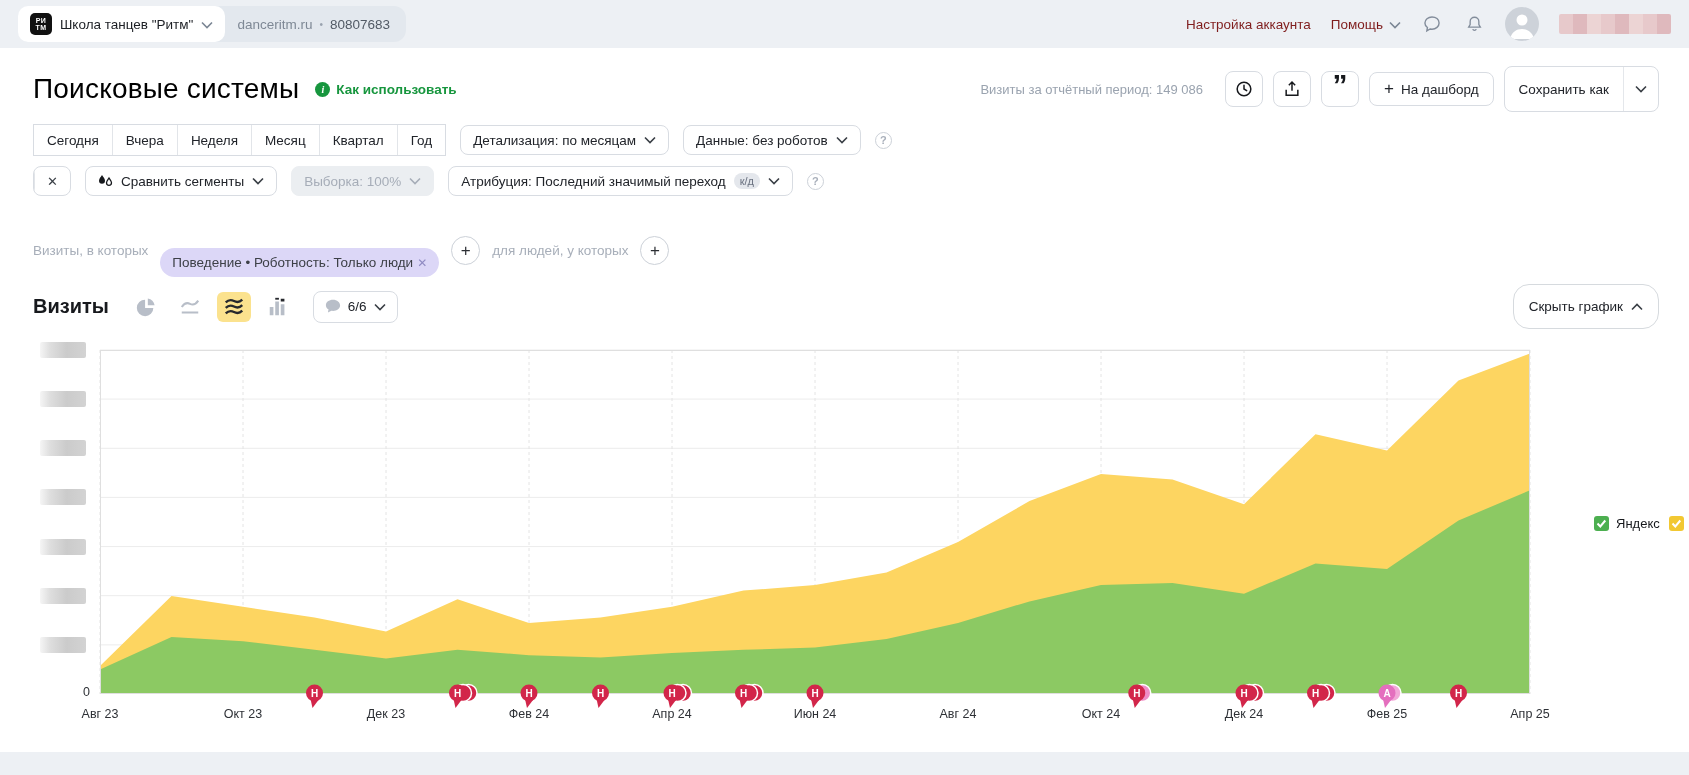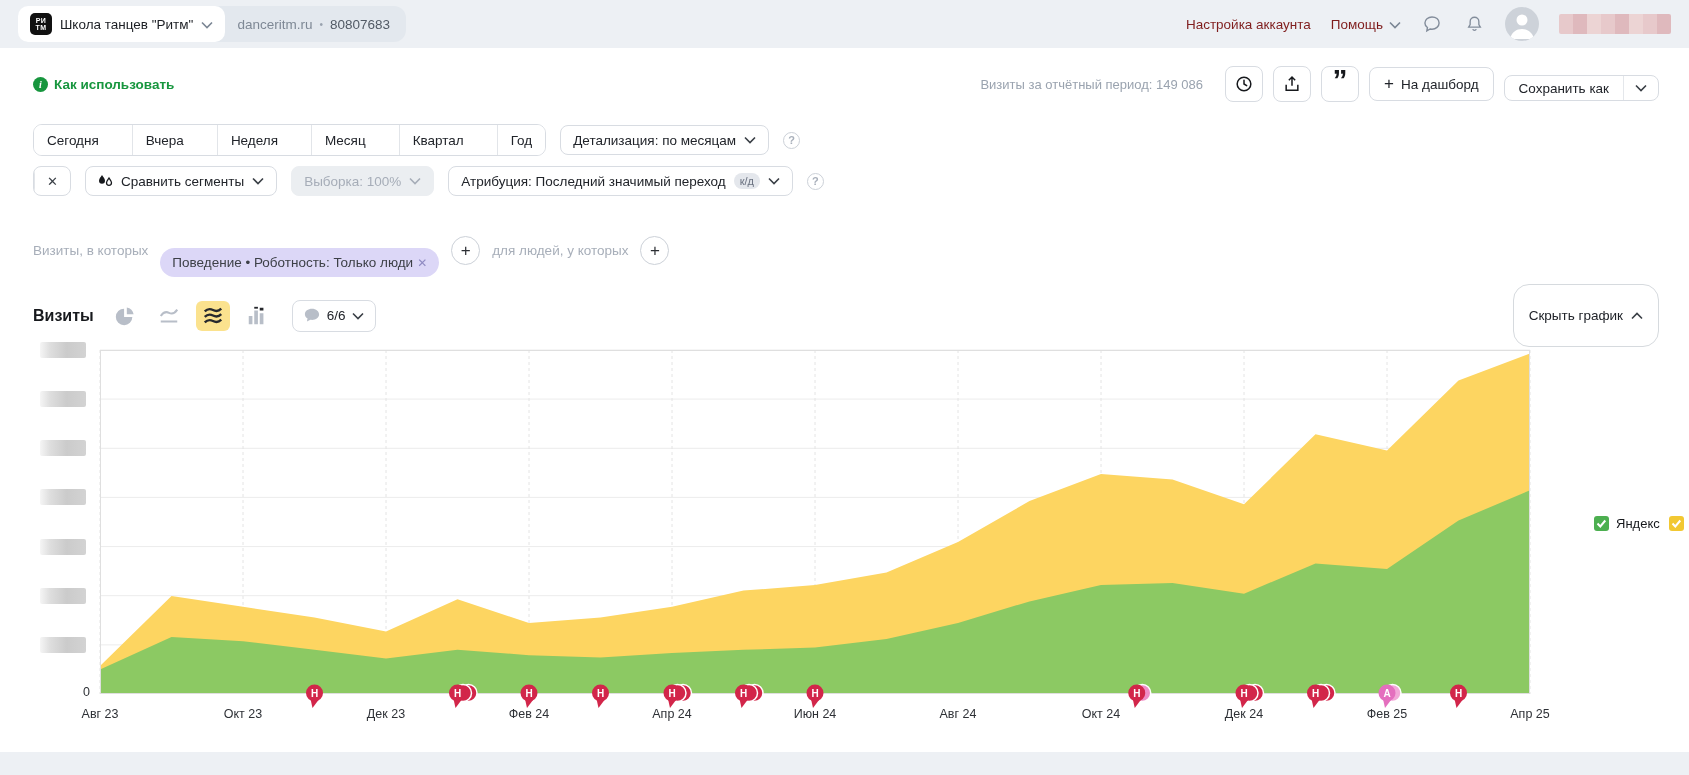--- a/index.html
+++ b/index.html
@@ -36,50 +36,50 @@
   .page-title{font-size:28px;font-weight:400;color:#000;letter-spacing:.2px;}
   .how-to{display:flex;align-items:center;gap:6px;cursor:pointer;}
   .info-badge{width:15px;height:15px;border-radius:50%;background:#17963e;color:#fff;font-size:10px;font-style:italic;font-weight:bold;display:flex;align-items:center;justify-content:center;font-family:"Liberation Serif",serif;}
   .how-to-label{color:#17963e;font-size:13.5px;font-weight:bold;}
   .rh-right{display:flex;align-items:center;gap:10px;}
   .visits-summary{font-size:13px;color:#9aa3af;margin-right:12px;white-space:nowrap;}
   .sq-btn{width:36px;height:34px;border:1px solid #d8dce2;border-radius:8px;background:#fff;display:flex;align-items:center;justify-content:center;cursor:pointer;}
   .quotes-glyph{font-size:30px;line-height:10px;color:#16181c;font-weight:bold;height:18px;display:block;}
   .btn{height:34px;border:1px solid #d8dce2;border-radius:8px;background:#fff;display:flex;align-items:center;padding:0 14px;font-size:13.5px;cursor:pointer;white-space:nowrap;box-sizing:border-box;}
   .plus-glyph{font-size:17px;margin-right:7px;font-weight:400;}
-  .split-btn{display:flex;height:26px;border:1px solid #d8dce2;border-radius:8px;background:#fff;overflow:hidden;box-sizing:border-box;margin-top:8px;}
+  .split-btn{display:flex;height:46px;border:1px solid #d8dce2;border-radius:8px;background:#fff;overflow:hidden;box-sizing:border-box;}
   .split-main{display:flex;align-items:center;padding:0 14px;font-size:13.5px;cursor:pointer;}
   .split-arrow{width:34px;display:flex;align-items:center;justify-content:center;border-left:1px solid #e4e7eb;cursor:pointer;}
   
   .row{position:absolute;left:33px;display:flex;align-items:center;}
   .row-ranges{top:76px;gap:14px;}
-  .segmented{display:flex;border:1px solid #d8dce2;border-radius:9px;overflow:hidden;height:30px;gap:20px;}
+  .segmented{display:flex;border:1px solid #d8dce2;border-radius:0;overflow:hidden;height:30px;}
   .seg-item{padding:0 13px;display:flex;align-items:center;font-size:13.5px;cursor:pointer;border-left:1px solid #e2e5e9;background:#fff;}
   .seg-item:first-child{border-left:none;}
   .f-btn{height:30px;border:1px solid #d8dce2;border-radius:8px;background:#fff;display:flex;align-items:center;gap:8px;padding:0 12px;font-size:13.5px;cursor:pointer;white-space:nowrap;box-sizing:border-box;}
   .f-btn.disabled{background:#ebeef1;border-color:#ebeef1;color:#a6adb8;}
   .q-circle{width:17px;height:17px;border-radius:50%;border:1.5px solid #ccd1d8;color:#a8afba;font-size:11px;font-weight:bold;display:flex;align-items:center;justify-content:center;cursor:pointer;box-sizing:border-box;}
   .row-segments{top:118px;gap:14px;}
   .attached{display:flex;border:1px solid #d8dce2;border-radius:8px;overflow:hidden;height:30px;background:#fff;box-sizing:border-box;}
   .attached .part{display:flex;align-items:center;gap:8px;padding:0 12px;font-size:13.5px;cursor:pointer;}
   .attached .part.x{border-left:1px solid #e2e5e9;padding:0 12px;color:#3a3f46;font-size:13px;}
   .badge{background:#e4e7ec;color:#6b7280;font-size:11px;border-radius:8px;padding:2px 6px;}
   .row-conditions{top:176px;gap:12px;}
   .cond-label{font-size:13.5px;color:#a7aeb9;}
   .chip{display:flex;align-items:center;gap:4px;background:#dcd7f7;border-radius:15px;height:29px;padding:0 12px;font-size:13.5px;color:#3d4047;cursor:pointer;margin-top:24px;}
   .chip-x{color:#8f8ac2;font-size:12px;cursor:pointer;}
   .add-circle{width:29px;height:29px;border-radius:50%;border:1px solid #ccd1d8;display:flex;align-items:center;justify-content:center;font-size:17px;color:#2b2e33;cursor:pointer;background:#fff;box-sizing:border-box;}
   
   .chart-toolbar{position:absolute;left:33px;right:30px;top:236px;display:flex;align-items:center;justify-content:space-between;}
   .ctl{display:flex;align-items:center;gap:10px;}
-  .metric-label{font-size:16px;font-weight:bold;color:#17191d;margin-right:4px;}
+  .metric-label{font-size:20px;font-weight:bold;color:#17191d;margin-right:10px;}
   .ct-icon{width:34px;height:30px;border-radius:6px;display:flex;align-items:center;justify-content:center;cursor:pointer;}
   .ct-icon.active{background:#fbe28e;}
   .comments-btn{height:30px;border:1px solid #d8dce2;border-radius:8px;background:#fff;display:flex;align-items:center;gap:7px;padding:0 11px;font-size:13.5px;cursor:pointer;margin-left:8px;text-align:right;}
-  .hide-chart{height:31px;border:1px solid #d6dade;border-radius:16px;background:#fff;display:flex;align-items:center;gap:8px;padding:15px 15px;font-size:13.5px;cursor:pointer;}
+  .hide-chart{height:31px;border:1px solid #d6dade;border-radius:16px;background:#fff;display:flex;align-items:center;gap:8px;padding:6px 15px;font-size:13.5px;cursor:pointer;}
   
   .chart-wrap{position:absolute;left:0;top:272px;width:100%;height:430px;}
   .plot-svg{position:absolute;left:100px;top:30px;overflow:visible;}
   .y-blur{position:absolute;left:40px;width:46px;height:16px;border-radius:2px;
     background:linear-gradient(90deg,#f5f5f5 0%,#dedede 22%,#cbcbcb 58%,#d3d3d3 100%);
     filter:blur(.6px);}
   .zero-label{position:absolute;left:52px;top:365px;width:38px;text-align:right;font-size:12.5px;color:#2e3136;}
   .legend{position:absolute;left:1594px;top:196px;display:flex;flex-direction:row;gap:9px;}
   .legend-row{display:flex;align-items:center;gap:7px;cursor:pointer;}
   .legend-cb{width:15px;height:15px;border-radius:3px;display:flex;align-items:center;justify-content:center;}
@@ -136,20 +136,21 @@
         </svg>
     </span>
     <span class="redacted-name"></span>
   </div>
 </div>
 
 <div class="card">
 
   <div class="report-header">
     <div class="rh-left">
+      <span class="page-title">Поисковые системы</span>
       <span class="how-to">
         <span class="info-badge">i</span>
         <span class="how-to-label">Как использовать</span>
       </span>
     </div>
     <div class="rh-right">
       <span class="visits-summary">Визиты за отчётный период: 149 086</span>
       <span class="sq-btn">
         <svg width="20" height="20" viewBox="0 0 24 24">
             <circle cx="12" cy="12" r="8.2" fill="none" stroke="#17191d" stroke-width="1.8"></circle>
@@ -184,20 +185,26 @@
     <div class="segmented">
       <span class="seg-item">Сегодня</span>
       <span class="seg-item">Вчера</span>
       <span class="seg-item">Неделя</span>
       <span class="seg-item">Месяц</span>
       <span class="seg-item">Квартал</span>
       <span class="seg-item">Год</span>
     </div>
     <span class="f-btn">
       <span>Детализация: по месяцам</span>
+      <svg width="12" height="8">
+          <path d="M1 1.5l5 5 5-5" stroke="#3a3f46" stroke-width="1.6" fill="none"></path>
+        </svg>
+    </span>
+    <span class="f-btn">
+      <span>Данные: без роботов</span>
       <svg width="12" height="8">
           <path d="M1 1.5l5 5 5-5" stroke="#3a3f46" stroke-width="1.6" fill="none"></path>
         </svg>
     </span>
     <span class="q-circle">?</span>
   </div>
 
   <div class="row row-segments">
     <span class="attached">
       <span class="part x">✕</span>

